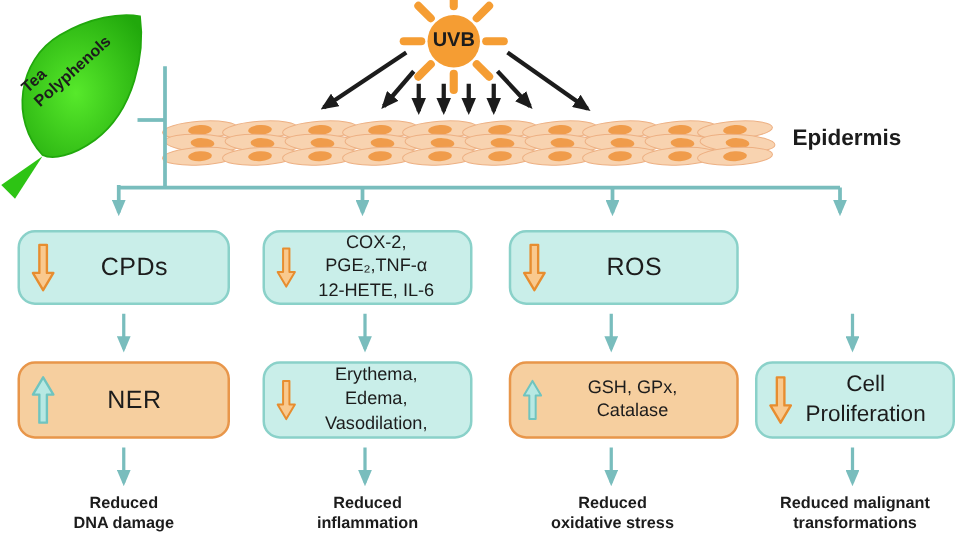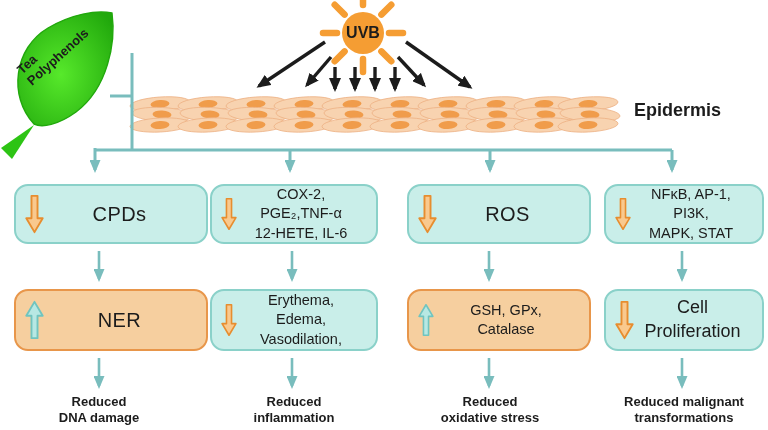--- a/index.html
+++ b/index.html
@@ -22,21 +22,21 @@
   .leafstop2{stop-color:var(--leaf-dark,#21a80c);}
   .leafbody{stroke:var(--leaf-dark,#21a80c); stroke-width:1.4;}
   .stem{fill:var(--leaf-stem,#2dc414);}
   
   .box{
     position:absolute; box-sizing:border-box; border-radius:14px;
     display:flex; align-items:center; padding:4px 16px 4px 9px; gap:5px;
   }
   .box.cyan{background:var(--cyan-box-fill,#c9eee9); border:2px solid var(--cyan-box-border,#8ad1c9);}
   .box.orange{background:var(--orange-box-fill,#f6cf9f); border:2px solid var(--orange-box-border,#e8964a);}
-  .c1{left:14px; width:194px;} .c2{left:210px; width:168px;}
+  .c1{left:14px; width:170px;} .c2{left:210px; width:168px;}
   .c3{left:407px; width:184px;} .c4{left:604px; width:160px;}
   .r1{top:184px; height:60px;} .r2{top:289px; height:62px;}
   .btext{flex:1; text-align:center; font-size:14.5px; line-height:1.32; color:var(--ink,#1c1c1c);}
   .btext .line{display:block;} .btext .line:empty{display:none;}
   .btext.big{font-size:20px; letter-spacing:.4px;}
   .btext.med{font-size:18px;}
   .blockarrow{flex:0 0 auto;}
   .down{fill:var(--arrow-down-fill,#f9c98e); stroke:var(--arrow-down-border,#e78d2f); stroke-width:2.2; stroke-linejoin:round;}
   .up{fill:var(--arrow-up-fill,#b7e8e3); stroke:var(--arrow-up-border,#70c4bf); stroke-width:2.2; stroke-linejoin:round;}
   
@@ -229,29 +229,20 @@
     <div class="btext">
       <span class="line">GSH, GPx,</span>
       <span class="line">Catalase</span>
     </div>
   </div>
   <div class="outcome o3">
     <span>Reduced</span>
     <span>oxidative stress</span>
   </div>
 
-  <div class="box cyan c4 r1">
-    <svg class="blockarrow" width="16" height="40" viewBox="0 0 22 46">
-      <path class="down" d="M7.5 2 h7 v26 h6 L11 44 1.5 28 h6 z"></path>
-      </svg>
-    <div class="btext">
-      <span class="line">NFκB, AP-1, PI3K,</span>
-      <span class="line">MAPK, STAT</span>
-    </div>
-  </div>
   <div class="box cyan c4 r2">
     <svg class="blockarrow" width="19" height="42" viewBox="0 0 22 46">
       <path class="down" d="M7.5 2 h7 v26 h6 L11 44 1.5 28 h6 z"></path>
       </svg>
     <div class="btext med">
       <span class="line">Cell Proliferation</span>
 
     </div>
   </div>
   <div class="outcome o4">

